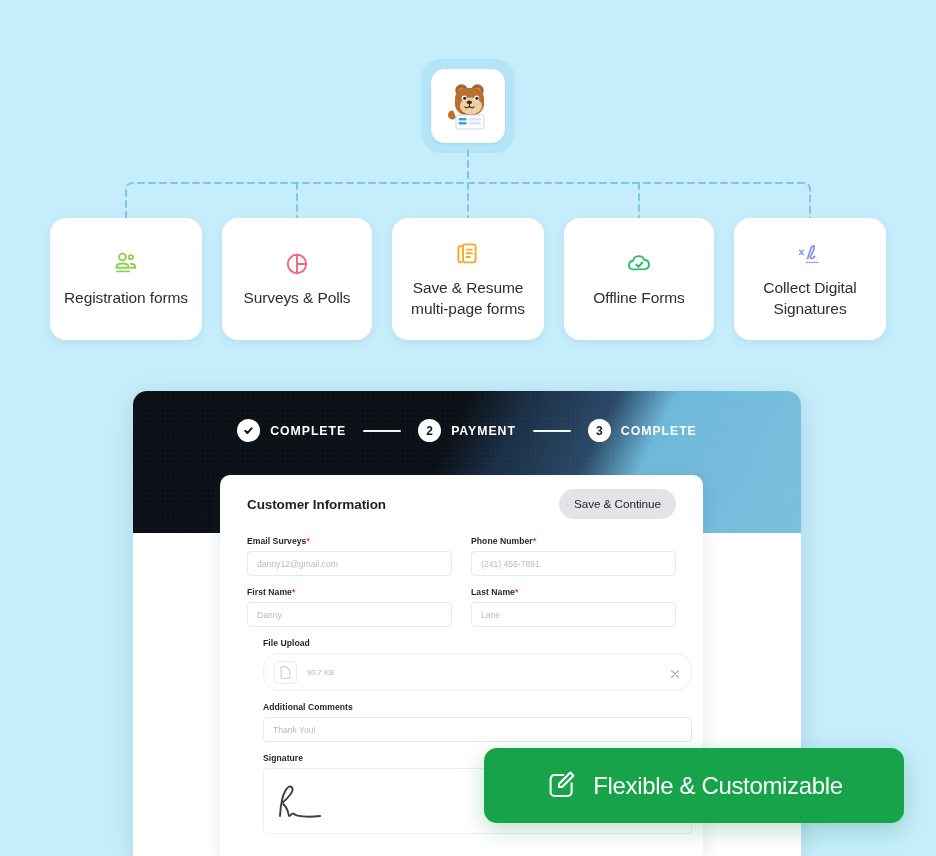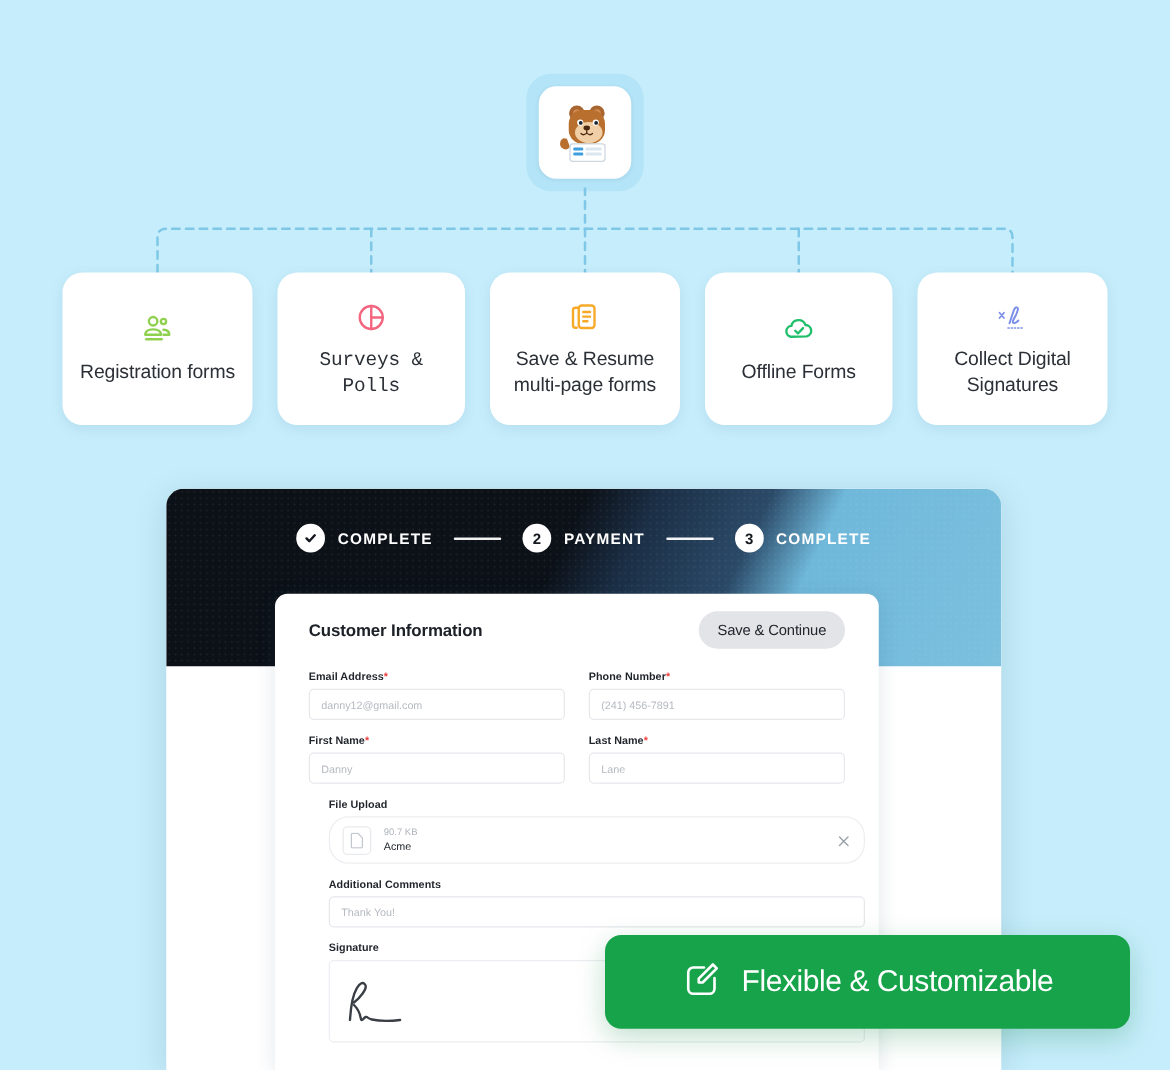--- a/index.html
+++ b/index.html
@@ -36,21 +36,21 @@
     display:flex; flex-direction:column; align-items:center; justify-content:center;
     box-shadow:0 3px 10px rgba(35,100,140,.10);
     padding:0 8px;
   }
   .fcard .ficon { height:30px; margin-bottom:9px; display:flex; align-items:center; justify-content:center; }
   .fcard .flabel {
     font-size:15.5px; line-height:1.32; color:#2b2f36; text-align:center;
     font-weight:400; letter-spacing:-.1px;
   }
   .c0 { left:50px;  width:152px; }
-  .c1 { left:222px; width:150px;font-family:Liberation Mono, monospace; }
+  .c1 { left:222px; width:150px; }
   .c2 { left:392px; width:152px; }
   .c3 { left:564px; width:150px; }
   .c4 { left:734px; width:152px; }
 
   
   .mockup {
     position:absolute; left:133px; top:391px; width:668px; height:465px;
     border-radius:14px 14px 0 0; overflow:hidden;
     background:#ffffff;
     box-shadow:0 6px 26px rgba(30,80,115,.16);
@@ -277,21 +277,21 @@
     <div class="formcard">
 
       <div class="formhead">
         <div class="formtitle">Customer Information</div>
         <button class="savebtn">Save &amp; Continue</button>
       </div>
 
       <div class="frow">
         <div class="fgroup">
           <label class="flab">
-            <span>Email Address</span><span class="req">*</span>
+            <span>Email Surveys</span><span class="req">*</span>
           </label>
           <input class="finput" type="text" placeholder="danny12@gmail.com" style="">
         </div>
         <div class="fgroup">
           <label class="flab">
             <span>Phone Number</span><span class="req">*</span>
           </label>
           <input class="finput" type="text" placeholder="(241) 456-7891" style="">
         </div>
       </div>
@@ -314,21 +314,20 @@
       <div class="fgroup full">
         <label class="flab">File Upload</label>
         <div class="upload">
           <span class="uploadico">
             <svg width="11" height="13" viewBox="0 0 12 14" fill="none" stroke="#c3c7ce" stroke-width="1.1" stroke-linejoin="round">
               <path d="M1.2 1.6 a1 1 0 0 1 1 -1 h4.6 l4 4 v7.8 a1 1 0 0 1 -1 1 h-7.6 a1 1 0 0 1 -1 -1 z"></path>
             </svg>
           </span>
           <span class="uptext">
             <span class="upsize" style="display:block">90.7 KB</span>
-            <span class="upname" style="display:block">Acme</span>
           </span>
           <span class="upx">
             <svg width="12" height="12" viewBox="0 0 12 12" fill="none" stroke="#9aa0a8" stroke-width="1.1" stroke-linecap="round">
               <path d="M2.6 2.6 l6.8 6.8 M9.4 2.6 l-6.8 6.8"></path>
             </svg>
           </span>
         </div>
       </div>
 
       <div class="fgroup full">

